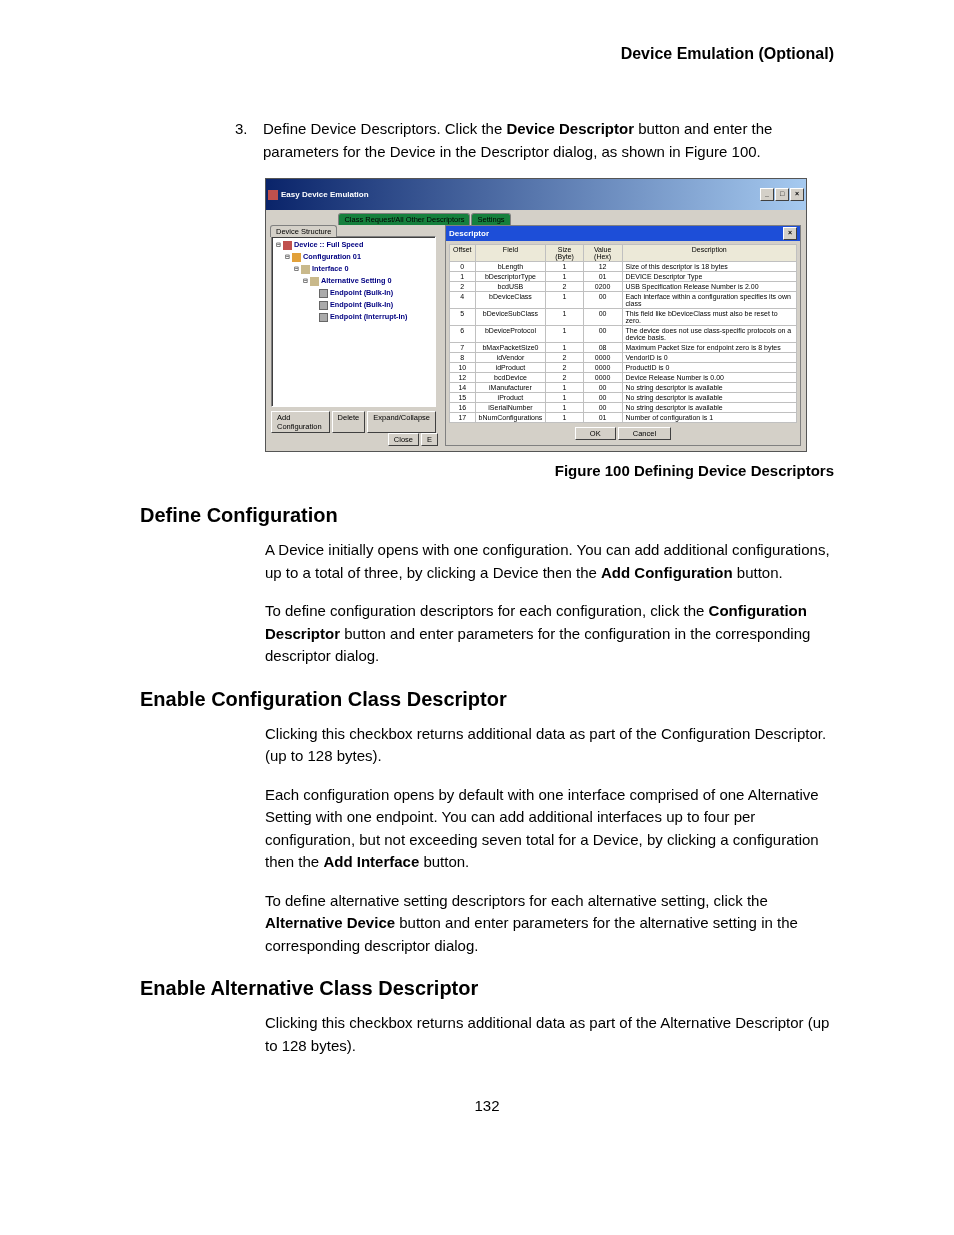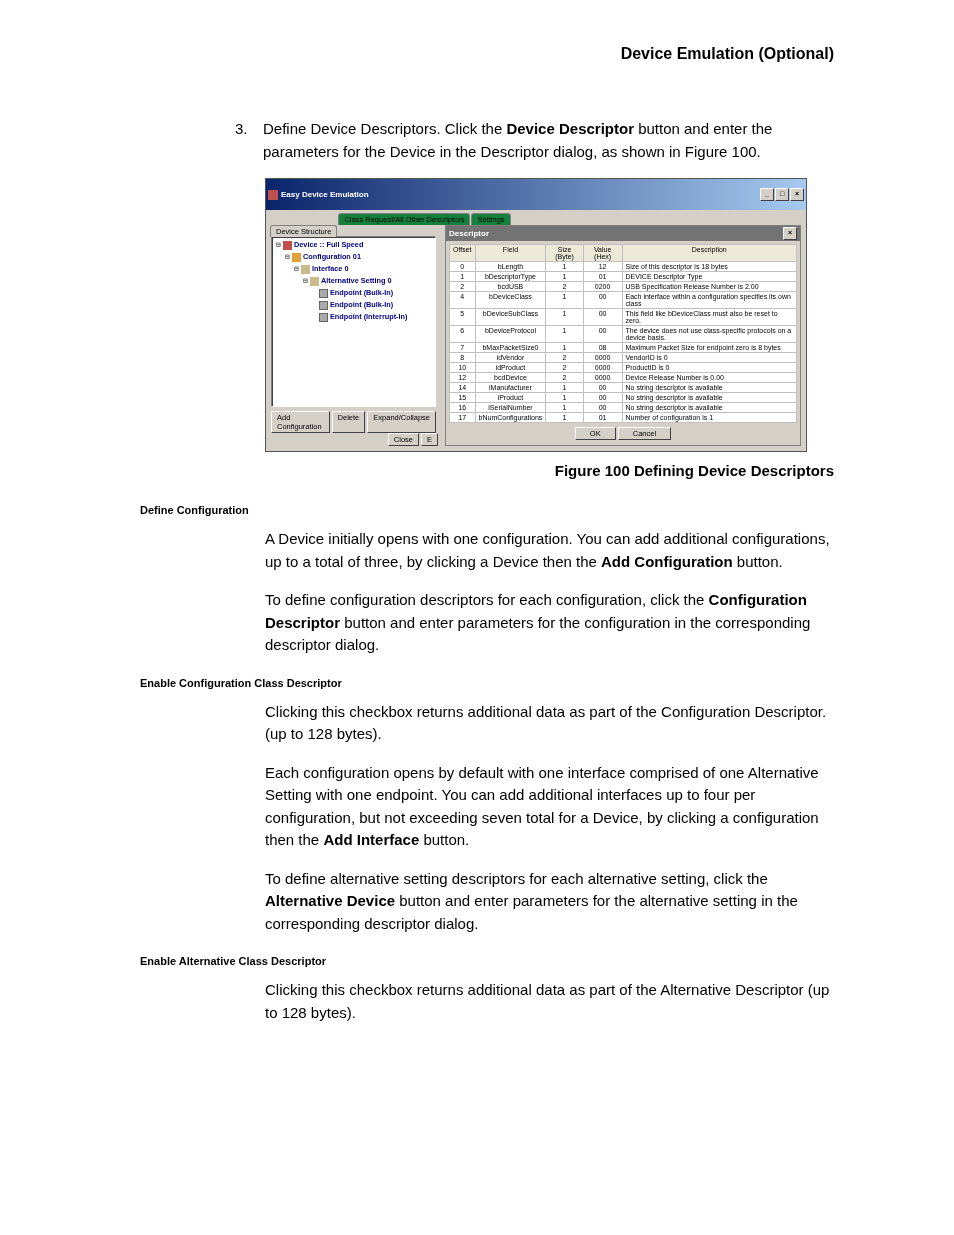--- a/index.html
+++ b/index.html
@@ -33,21 +33,21 @@
     flex: 1;
   }
   .bold { font-weight: bold; }
   .figure-caption {
     text-align: right;
     font-weight: bold;
     margin-top: 10px;
     margin-bottom: 25px;
   }
   h3.section-head {
-    font-size: 11px;
+    font-size: 20px;
     font-weight: bold;
     margin: 20px 0 12px 0;
   }
   .body-block {
     margin-left: 125px;
     line-height: 1.5;
     margin-bottom: 16px;
   }
   .page-num {
     text-align: center;
@@ -187,21 +187,21 @@
   
   .right-dialog {
     flex: 1;
     position: relative;
   }
   .dlg-inner {
     border: 1px solid #808080;
     background:#d4d0c8;
   }
   .dlg-title {
-    background:#737373;
+    background:#1d4ed8;
     color:#fff;
     font-size:8px;
     font-weight:bold;
     padding:1px 3px;
     display:flex;
     align-items:center;
   }
   .dlg-title .spacer{flex:1;}
   .dlg-body { padding: 3px; }
   table.desc-table {
@@ -451,13 +451,14 @@
   <div class="body-block">
     <span>Each configuration opens by default with one interface comprised of one Alternative Setting with one endpoint. You can add additional interfaces up to four per configuration, but not exceeding seven total for a Device, by clicking a configuration then the </span><span class="bold">Add Interface</span><span> button.</span>
   </div>
   <div class="body-block">
     <span>To define alternative setting descriptors for each alternative setting, click the </span><span class="bold">Alternative Device</span><span> button and enter parameters for the alternative setting in the corresponding descriptor dialog.</span>
   </div>
 
   <h3 class="section-head">Enable Alternative Class Descriptor</h3>
   <div class="body-block">Clicking this checkbox returns additional data as part of the Alternative Descriptor (up to 128 bytes).</div>
 
+  <div class="page-num">132</div>
 </div>
 
 </body></html>

